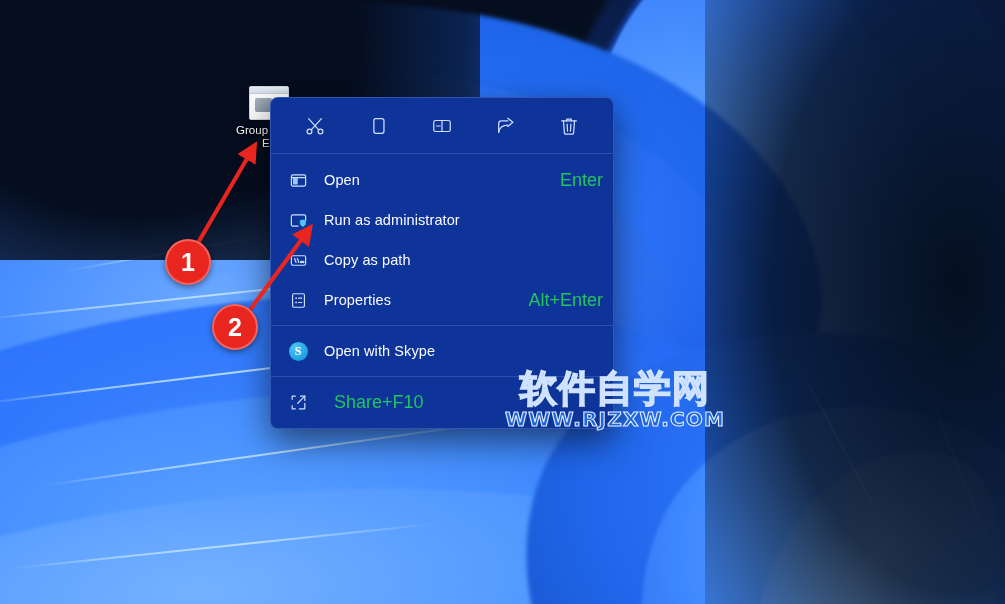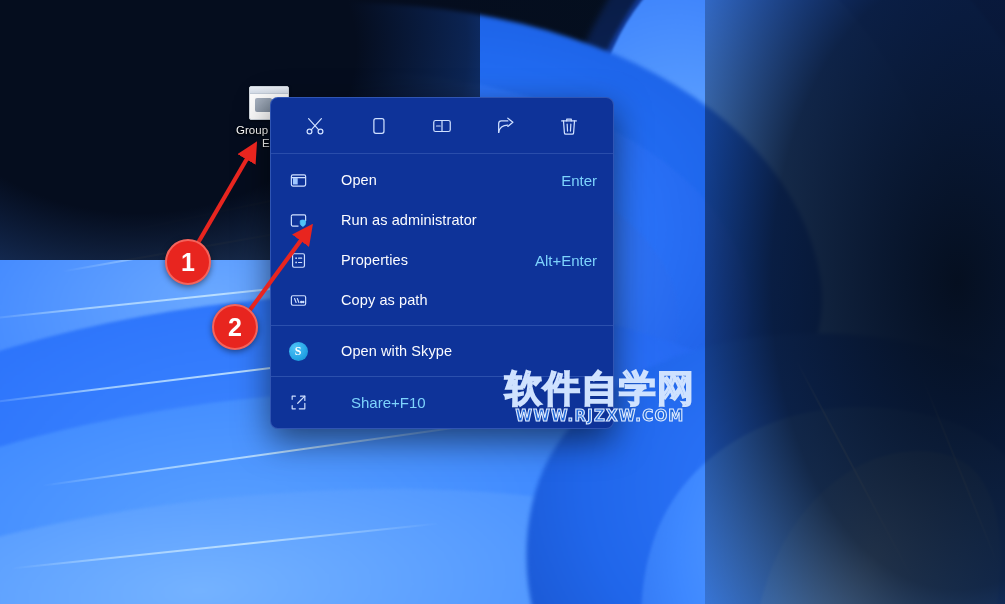--- a/index.html
+++ b/index.html
@@ -209,35 +209,35 @@
   .tb-btn {
     flex:1 1 0; height:38px;
     display:flex; align-items:center; justify-content:center;
     border-radius:5px; cursor:default;
   }
   .tb-btn svg { display:block; }
 
   .menu-list { padding:6px 0 6px; }
   .menu-item {
     display:flex; align-items:center;
-    height:40px; padding:0 16px 0 16px;
-    cursor:default; position:relative;gap:17px;
+    height:40px; padding:0 10px 0 16px;
+    cursor:default; position:relative;
   }
   .mi-icon {
     width:22px; height:22px; flex:0 0 22px;
     display:flex; align-items:center; justify-content:center;
     margin-right:15px;
   }
   .mi-label {
     flex:1 1 auto;
     font-size:14.5px; color:#fbfcff; letter-spacing:.1px;
     white-space:nowrap;
   }
   .mi-shortcut {
-    font-size:15px; color:#7dd3fc; white-space:nowrap; padding-left:10px;
+    font-size:18px; color:#22c55e; white-space:nowrap; padding-left:10px;
   }
   .menu-sep {
     height:1px; margin:5px 0;
     background:rgba(150,185,245,.22);
   }
   .skype-badge {
     width:19px; height:19px; border-radius:50%;
     background:radial-gradient(circle at 34% 30%, #4fc3f7 0%, #29a8e8 55%, #0e8bd0 100%);
     display:flex; align-items:center; justify-content:center;
     font-size:12px; font-weight:bold; color:#ffffff;
@@ -266,21 +266,21 @@
   .wm-cn {
     font-family:"DejaVu Sans", sans-serif;
     font-size:37px; font-weight:bold;
     color:#1f66d8;
     -webkit-text-stroke:1.6px #cfe2ff;
     letter-spacing:1px;
     text-shadow:0 1px 1px rgba(0,0,0,.25);
   }
   .wm-url {
     font-family:"DejaVu Sans", sans-serif;
-    font-size:15px; font-weight:bold;
+    font-size:20px; font-weight:bold;
     color:#1f66d8;
     -webkit-text-stroke:1.1px #dceaff;
     letter-spacing:1.2px;
     margin-top:2px;
   }
 </style>
 </head>
 <body>
 
 <div id="desktop">
@@ -394,43 +394,43 @@
         </svg>
       </span>
       <span class="mi-label">Run as administrator</span>
       <span class="mi-shortcut"></span>
     </div>
 
 
     <div class="menu-item">
       <span class="mi-icon">
         <svg width="19" height="19" viewBox="0 0 24 24" fill="none" stroke="#cfe0ff" stroke-width="1.5" stroke-linecap="round">
+          <rect x="3" y="6" width="18" height="12" rx="1.8"></rect>
+          <path d="M7 9.5l2 5"></path>
+            <path d="M10.5 9.5l2 5"></path>
+          <circle cx="15.5" cy="14" r=".8" fill="#cfe0ff"></circle>
+          <circle cx="18" cy="14" r=".8" fill="#cfe0ff"></circle>
+        </svg>
+      </span>
+      <span class="mi-label">Copy as path</span>
+      <span class="mi-shortcut"></span>
+    </div>
+
+    <div class="menu-item">
+      <span class="mi-icon">
+        <svg width="19" height="19" viewBox="0 0 24 24" fill="none" stroke="#cfe0ff" stroke-width="1.5" stroke-linecap="round">
           <rect x="4.5" y="3.5" width="15" height="17" rx="1.8"></rect>
           <circle cx="9" cy="9" r="1.1" fill="#cfe0ff" stroke="none"></circle>
           <circle cx="9" cy="14.5" r="1.1" fill="#cfe0ff" stroke="none"></circle>
           <line x1="12" y1="9" x2="16" y2="9"></line>
           <line x1="12" y1="14.5" x2="16" y2="14.5"></line>
         </svg>
       </span>
       <span class="mi-label">Properties</span>
       <span class="mi-shortcut">Alt+Enter</span>
-    </div>
-
-    <div class="menu-item">
-      <span class="mi-icon">
-        <svg width="19" height="19" viewBox="0 0 24 24" fill="none" stroke="#cfe0ff" stroke-width="1.5" stroke-linecap="round">
-          <rect x="3" y="6" width="18" height="12" rx="1.8"></rect>
-          <path d="M7 9.5l2 5"></path>
-            <path d="M10.5 9.5l2 5"></path>
-          <circle cx="15.5" cy="14" r=".8" fill="#cfe0ff"></circle>
-          <circle cx="18" cy="14" r=".8" fill="#cfe0ff"></circle>
-        </svg>
-      </span>
-      <span class="mi-label">Copy as path</span>
-      <span class="mi-shortcut"></span>
     </div>
 
     <div class="menu-sep"></div>
 
     <div class="menu-item">
       <span class="mi-icon">
         <span class="skype-badge">S</span>
       </span>
       <span class="mi-label">Open with Skype</span>
       <span class="mi-shortcut"></span>

